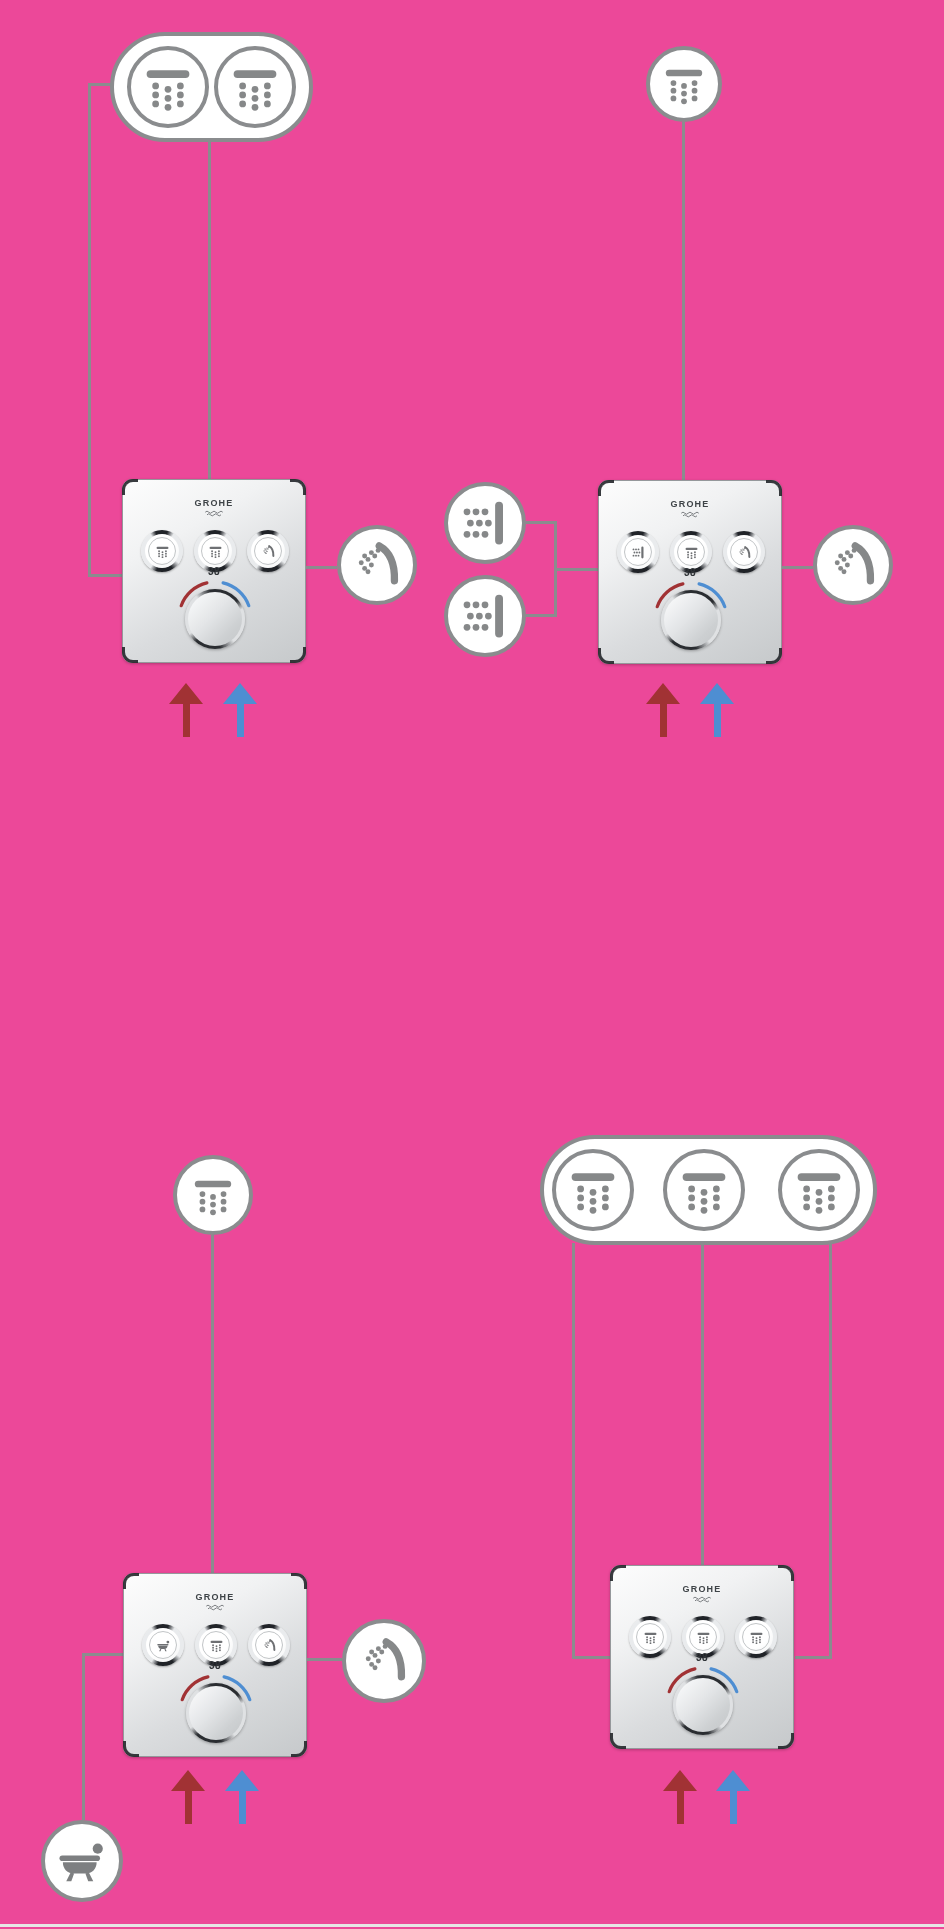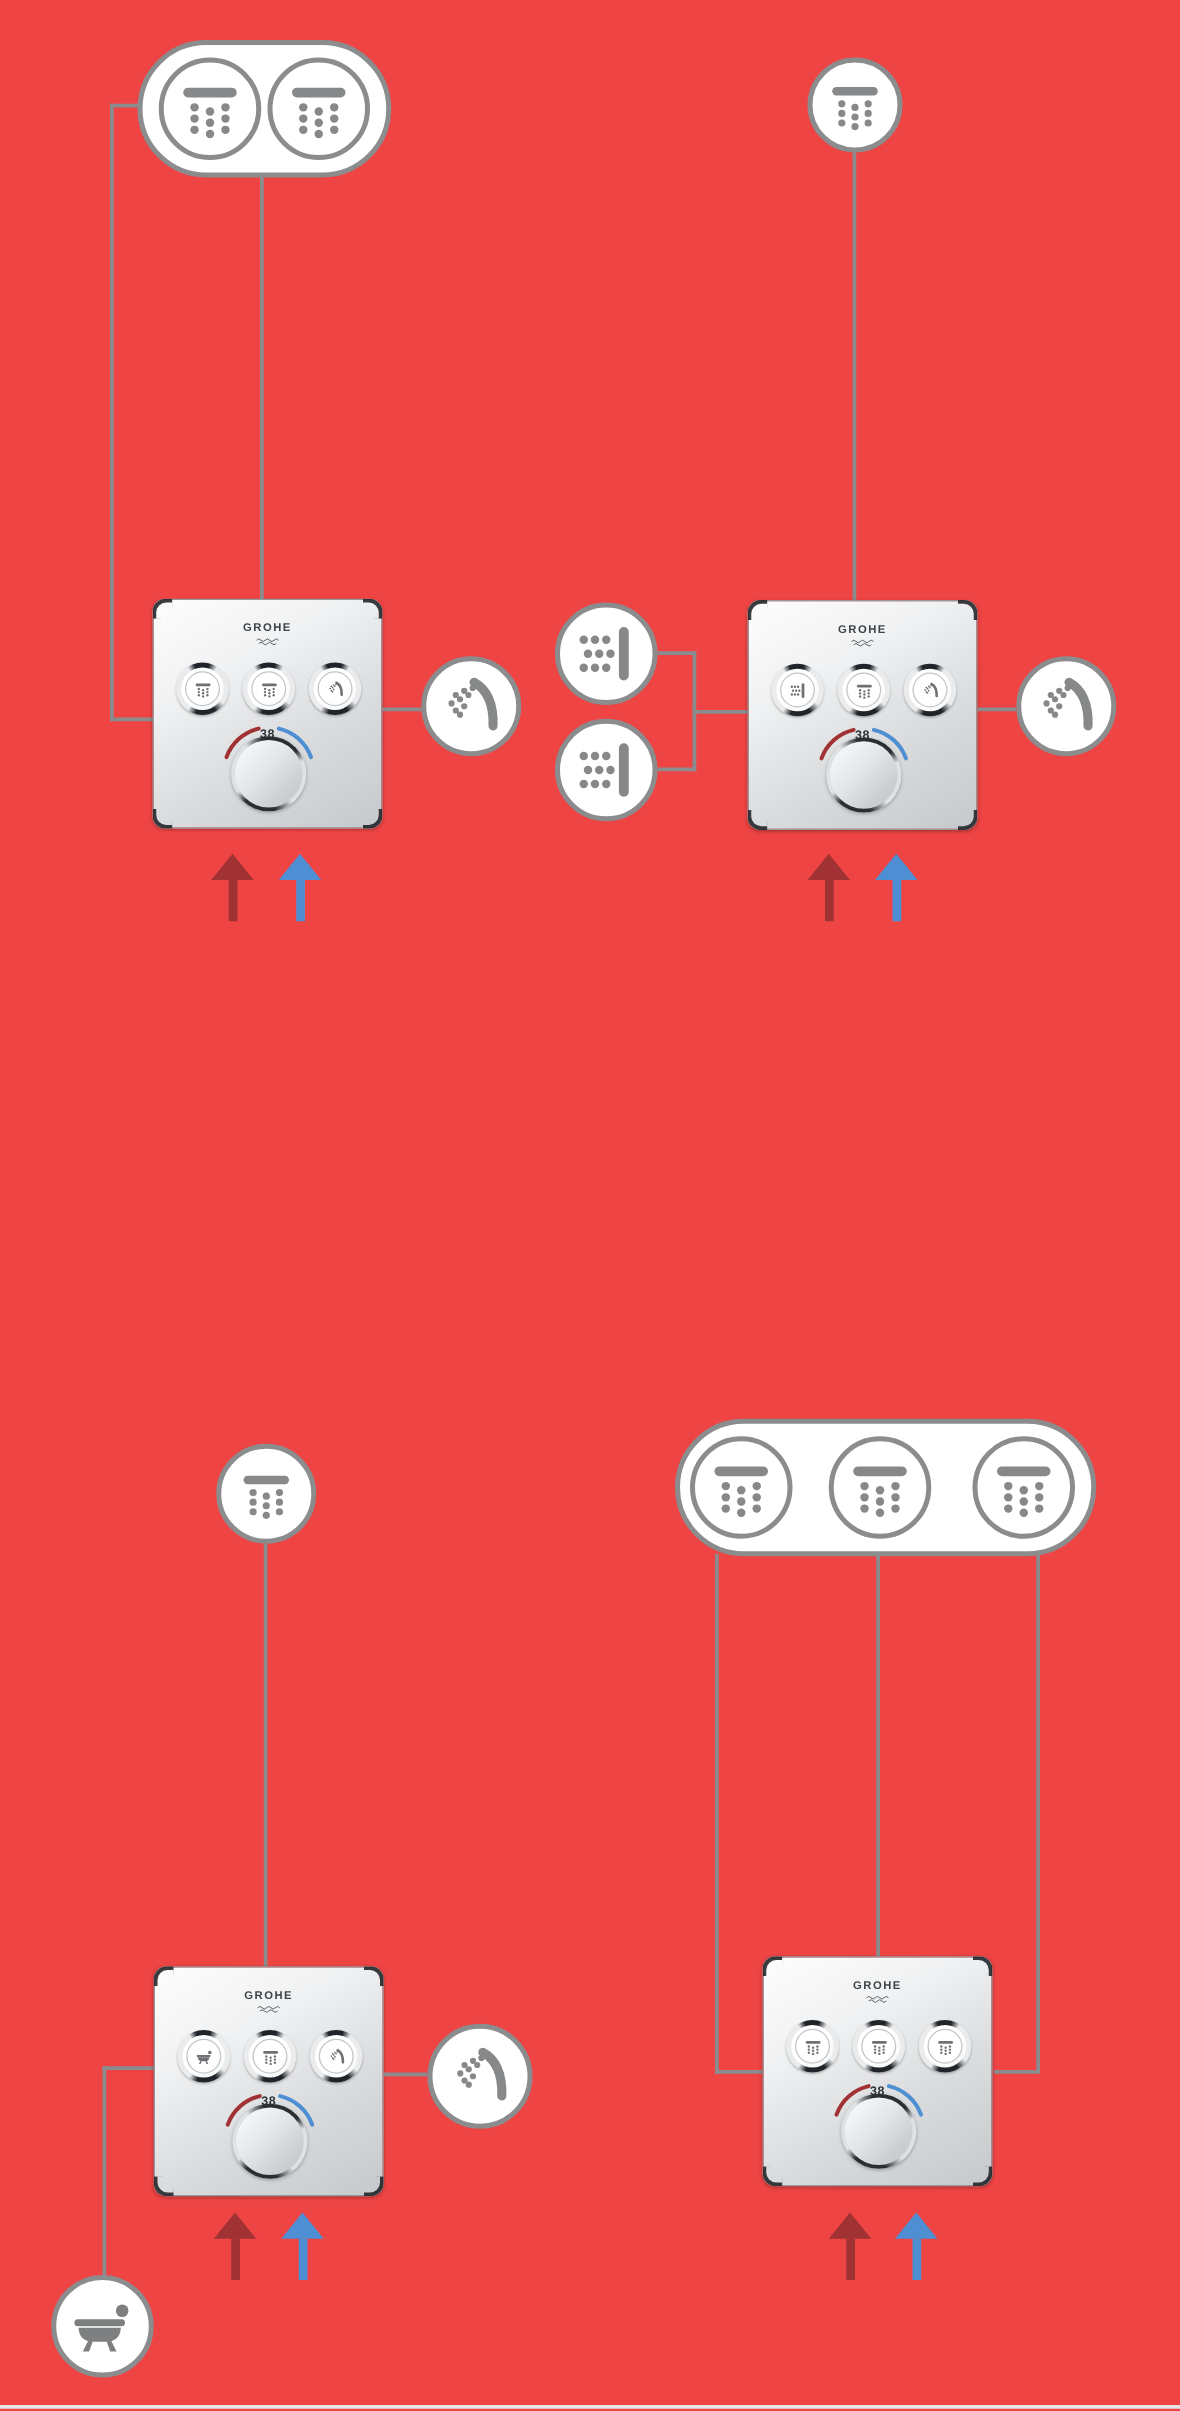--- a/index.html
+++ b/index.html
@@ -1,16 +1,16 @@
 <!DOCTYPE html>
 <html><head>
 <meta charset="utf-8">
 <style>
   html,body{margin:0;padding:0;background:#fff;font-family:"Liberation Sans",sans-serif;}
-  #canvas{position:relative;width:944px;height:1929px;background:#ef4444;overflow:hidden;}
+  #canvas{position:relative;width:944px;height:1929px;background:#ec4899;overflow:hidden;}
   .diagram{position:absolute;inset:0;pointer-events:none;}
   .diagram *{pointer-events:auto;}
 
   
   .line{position:absolute;background:#8a8c8e;}
 
   
   .pill{position:absolute;border:4px solid #8a8c8e;border-radius:60px;background:#fff;box-sizing:border-box;}
   .outlet{position:absolute;border:4px solid #8a8c8e;border-radius:50%;background:#fff;box-sizing:border-box;
           display:flex;align-items:center;justify-content:center;}
@@ -34,21 +34,21 @@
   .btn{position:absolute;top:50px;width:42px;height:42px;border-radius:50%;
        background:conic-gradient(from -10deg,#202328 0 25deg,#e9ebed 45deg 135deg,#202328 160deg 205deg,#e9ebed 225deg 335deg,#202328 352deg 360deg);
        box-shadow:0 1px 2px rgba(0,0,0,.3);}
   .btn-face{position:absolute;inset:4px;border-radius:50%;
             background:radial-gradient(circle at 35% 30%,#ffffff 0 55%,#eef0f1 100%);
             display:flex;align-items:center;justify-content:center;}
   .btn-ring{position:absolute;inset:7px;border:1px solid #c2c5c7;border-radius:50%;}
   .ic{width:15px;height:15px;color:#6e7073;position:relative;}
 
   .temp{position:absolute;top:86px;left:0;width:100%;text-align:center;
-        font-size:10px;font-weight:bold;letter-spacing:.5px;color:#2f3337;margin-top:16px;}
+        font-size:10px;font-weight:bold;letter-spacing:.5px;color:#2f3337;}
   .arc{position:absolute;left:44px;top:97px;width:96px;height:36px;}
   .arc .hot{stroke:#a13234;}
   .arc .cold{stroke:#4e8ed2;}
 
   .knob{position:absolute;left:62px;top:109px;width:60px;height:60px;border-radius:50%;
         background:conic-gradient(from 20deg,#2a2d31 0 30deg,#dfe1e3 50deg 120deg,#2a2d31 150deg 200deg,#dfe1e3 220deg 300deg,#2a2d31 330deg 360deg);
         box-shadow:0 1px 3px rgba(0,0,0,.3);}
   .knob-face{position:absolute;inset:3px;border-radius:50%;
              background:linear-gradient(135deg,#f7f8f9 10%,#e3e5e7 45%,#cdd0d2 75%,#c3c6c8 100%);}
 

